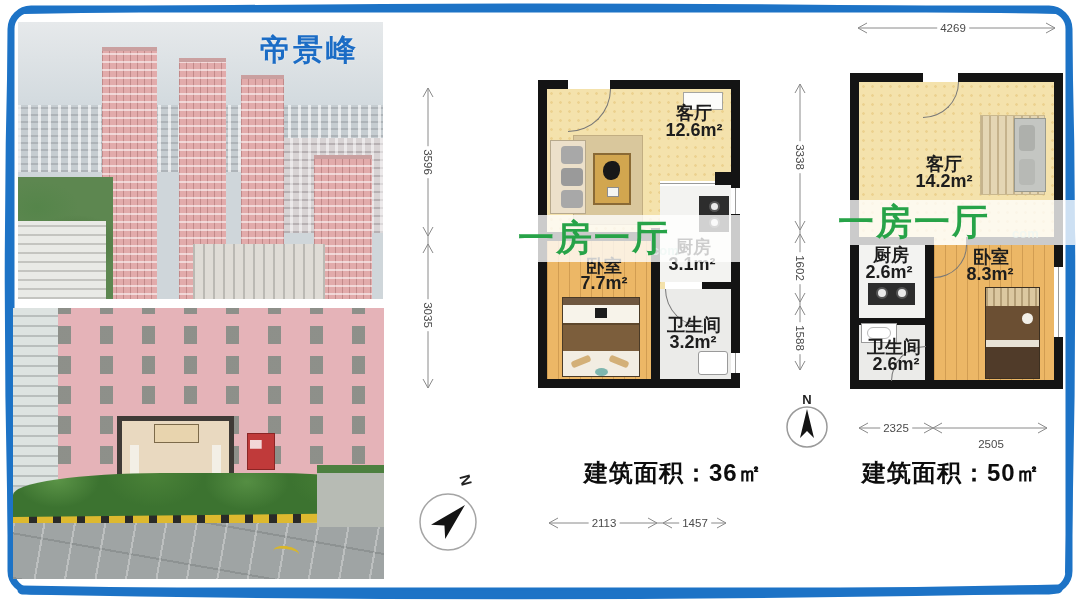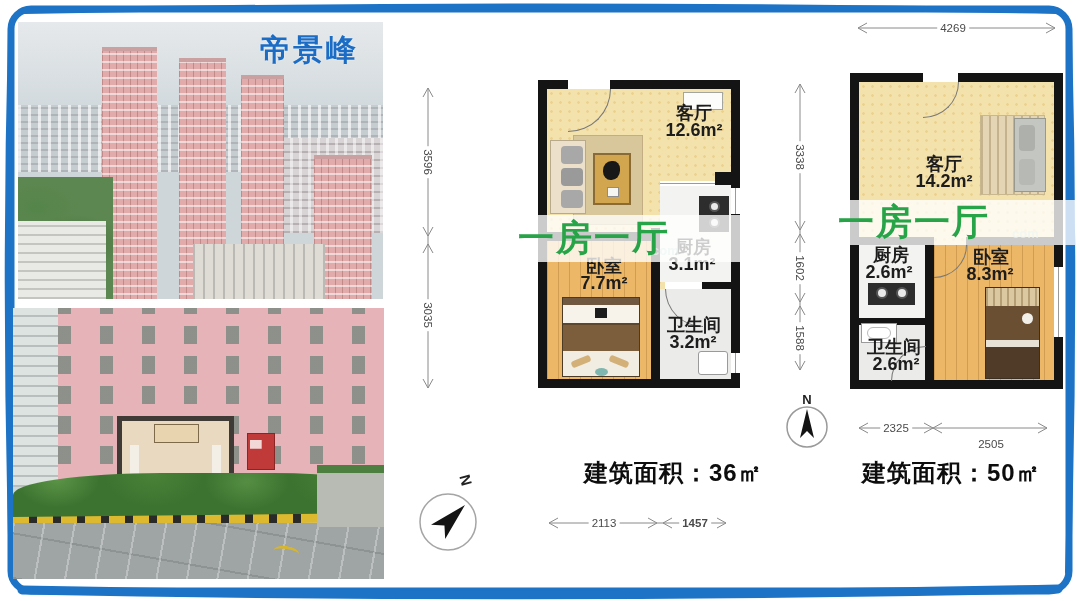--- a/index.html
+++ b/index.html
@@ -230,21 +230,21 @@
 
   <circle cx="448" cy="522" r="28" fill="#fff" stroke="#a5a5a5" stroke-width="1.5"></circle>
   <g transform="rotate(45 448 522)">
     <polygon points="448,498 458,536 448,527 438,536" fill="#141414" stroke="none"></polygon>
   </g>
 </svg>
 
 <div class="dim vert" style="left:428px;top:162px;">3596</div>
 <div class="dim vert" style="left:428px;top:315px;">3035</div>
 <div class="dim" style="left:604px;top:523px;">2113</div>
-<div class="dim" style="left:695px;top:523px;font-weight:bold;">1457</div>
+<div class="dim" style="left:695px;top:523px;">1457</div>
 <div class="dim" style="left:953px;top:28px;">4269</div>
 <div class="dim vert" style="left:800px;top:157px;">3338</div>
 <div class="dim vert" style="left:800px;top:268px;">1602</div>
 <div class="dim vert" style="left:800px;top:338px;">1588</div>
 <div class="dim" style="left:896px;top:428px;">2325</div>
 <div class="dim" style="left:991px;top:444px;">2505</div>
 
 <div class="lbl" style="left:694px;top:104px;">客厅</div>
 <div class="lbl" style="left:694px;top:121px;">12.6m²</div>
 <div class="lbl" style="left:693px;top:238px;">厨房</div>

